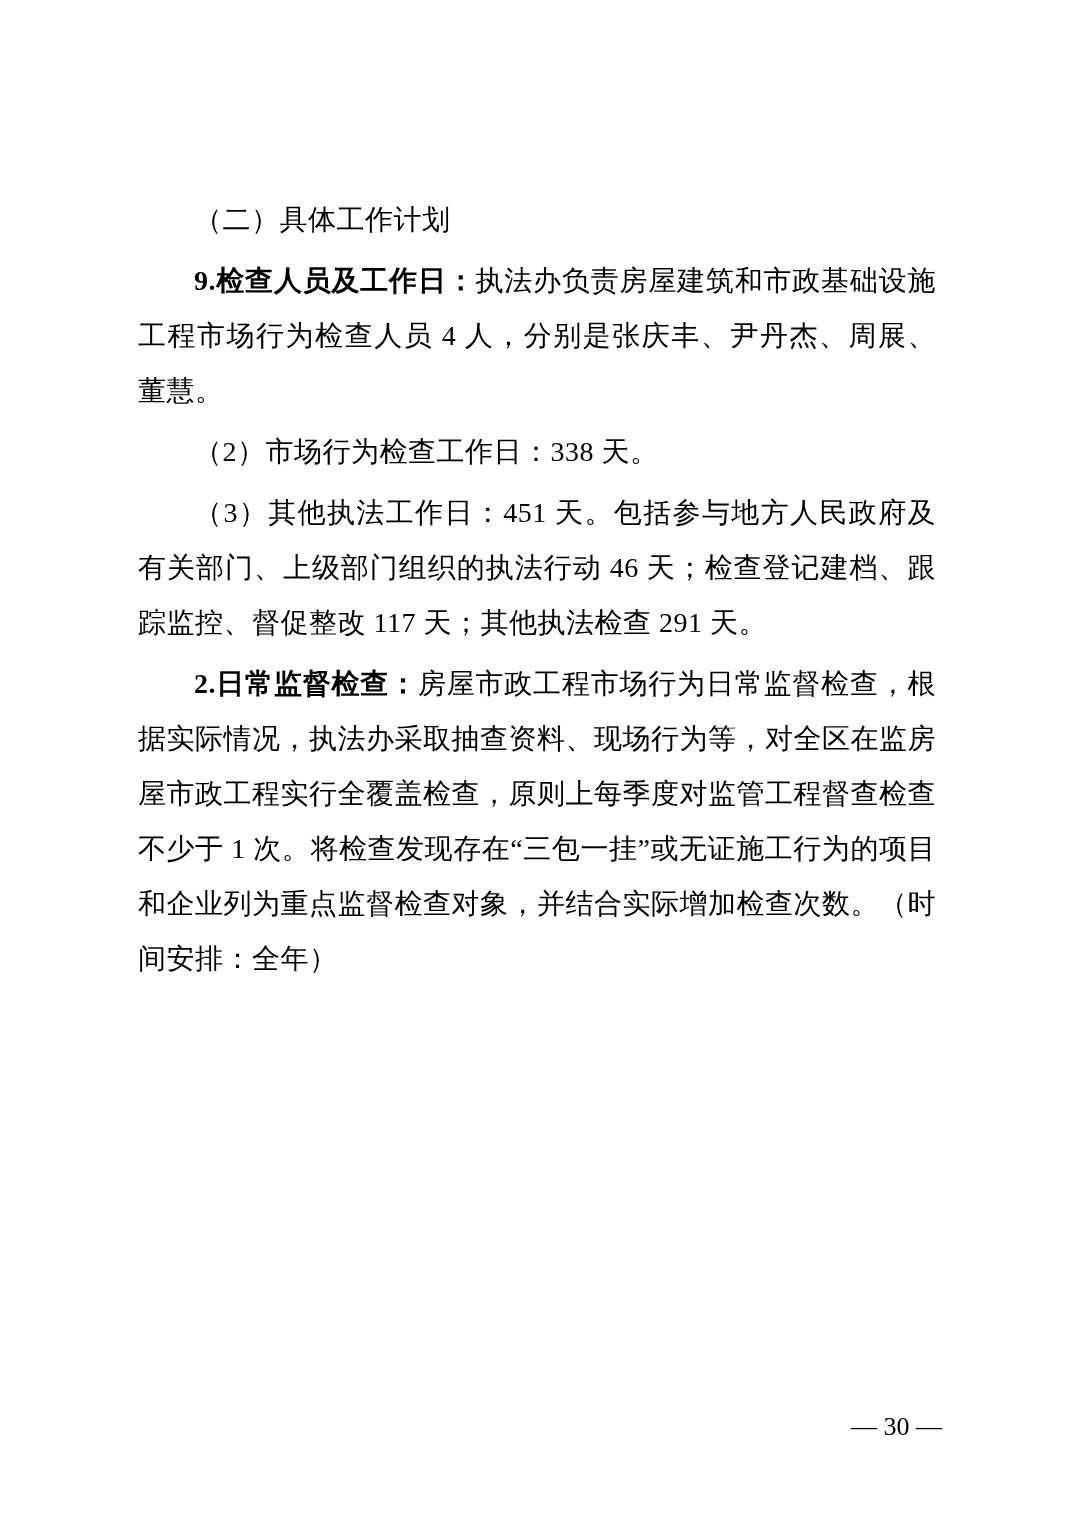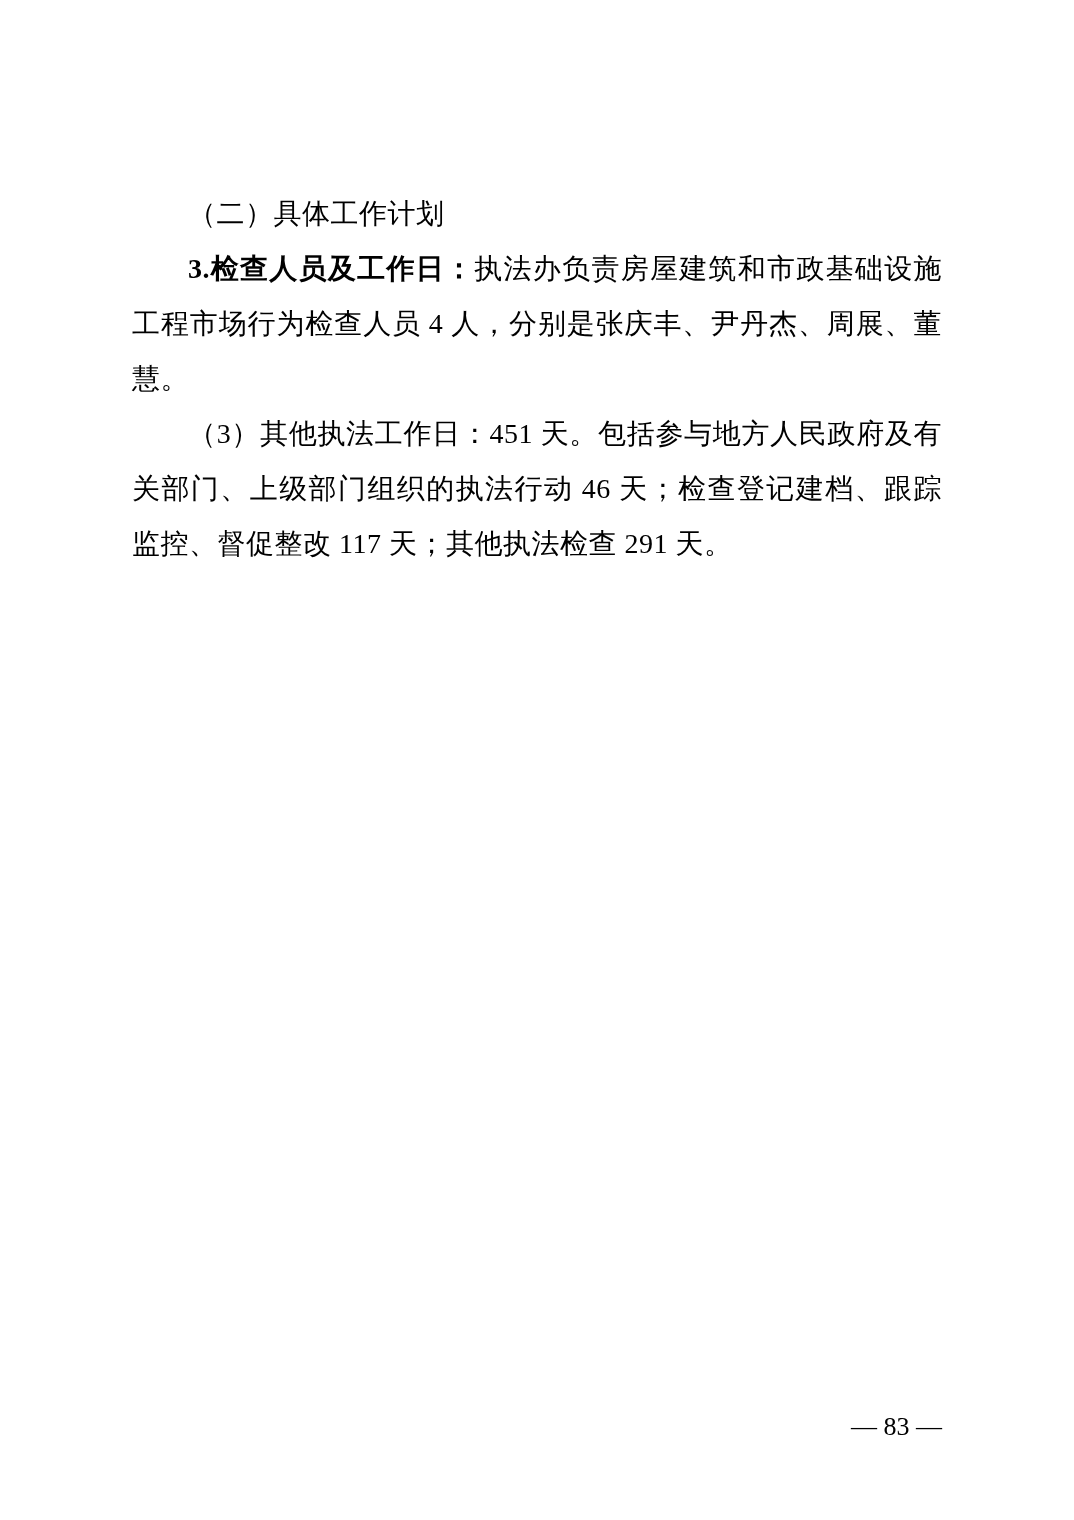--- a/index.html
+++ b/index.html
@@ -12,21 +12,21 @@
     width: 1074px;
     height: 1520px;
     background: #ffffff;
     box-sizing: border-box;
     padding: 186px 132px 0 132px;
     font-family: "Liberation Serif", "DejaVu Serif", serif;
     color: #000000;
     overflow: hidden;
   }
   .content p {
-    margin: 0;
+    margin: 6px;
     font-size: 28px;
     line-height: 55px;
     text-align: justify;
     text-indent: 2em;
     letter-spacing: 0.5px;
   }
   .content p.heading {
     font-weight: normal;
   }
   .lead {
@@ -41,26 +41,28 @@
     color: #000000;
   }
 </style>
 </head>
 <body>
 
 <div class="page">
   <div class="content">
     <p class="heading">（二）具体工作计划</p>
 
-    <p class="para"><span class="lead">3.检查人员及工作日：</span><span>执法办负责房屋建筑和市政基础设施工程市场行为检查人员 4 人，分别是张庆丰、尹丹杰、周展、董慧。</span></p>
+    <p class="para"><span class="lead">9.检查人员及工作日：</span><span>执法办负责房屋建筑和市政基础设施工程市场行为检查人员 4 人，分别是张庆丰、尹丹杰、周展、董慧。</span></p>
 
 
+    <p class="para"><span class="lead"></span><span>（2）市场行为检查工作日：338 天。</span></p>
 
     <p class="para"><span class="lead"></span><span>（3）其他执法工作日：451 天。包括参与地方人民政府及有关部门、上级部门组织的执法行动 46 天；检查登记建档、跟踪监控、督促整改 117 天；其他执法检查 291 天。</span></p>
 
 
+    <p class="para"><span class="lead">2.日常监督检查：</span><span>房屋市政工程市场行为日常监督检查，根据实际情况，执法办采取抽查资料、现场行为等，对全区在监房屋市政工程实行全覆盖检查，原则上每季度对监管工程督查检查不少于 1 次。将检查发现存在“三包一挂”或无证施工行为的项目和企业列为重点监督检查对象，并结合实际增加检查次数。（时间安排：全年）</span></p>
 
   </div>
 
   <div class="footer">
-    <span>— 83 —</span>
+    <span>— 30 —</span>
   </div>
 </div>
 
 </body></html>

